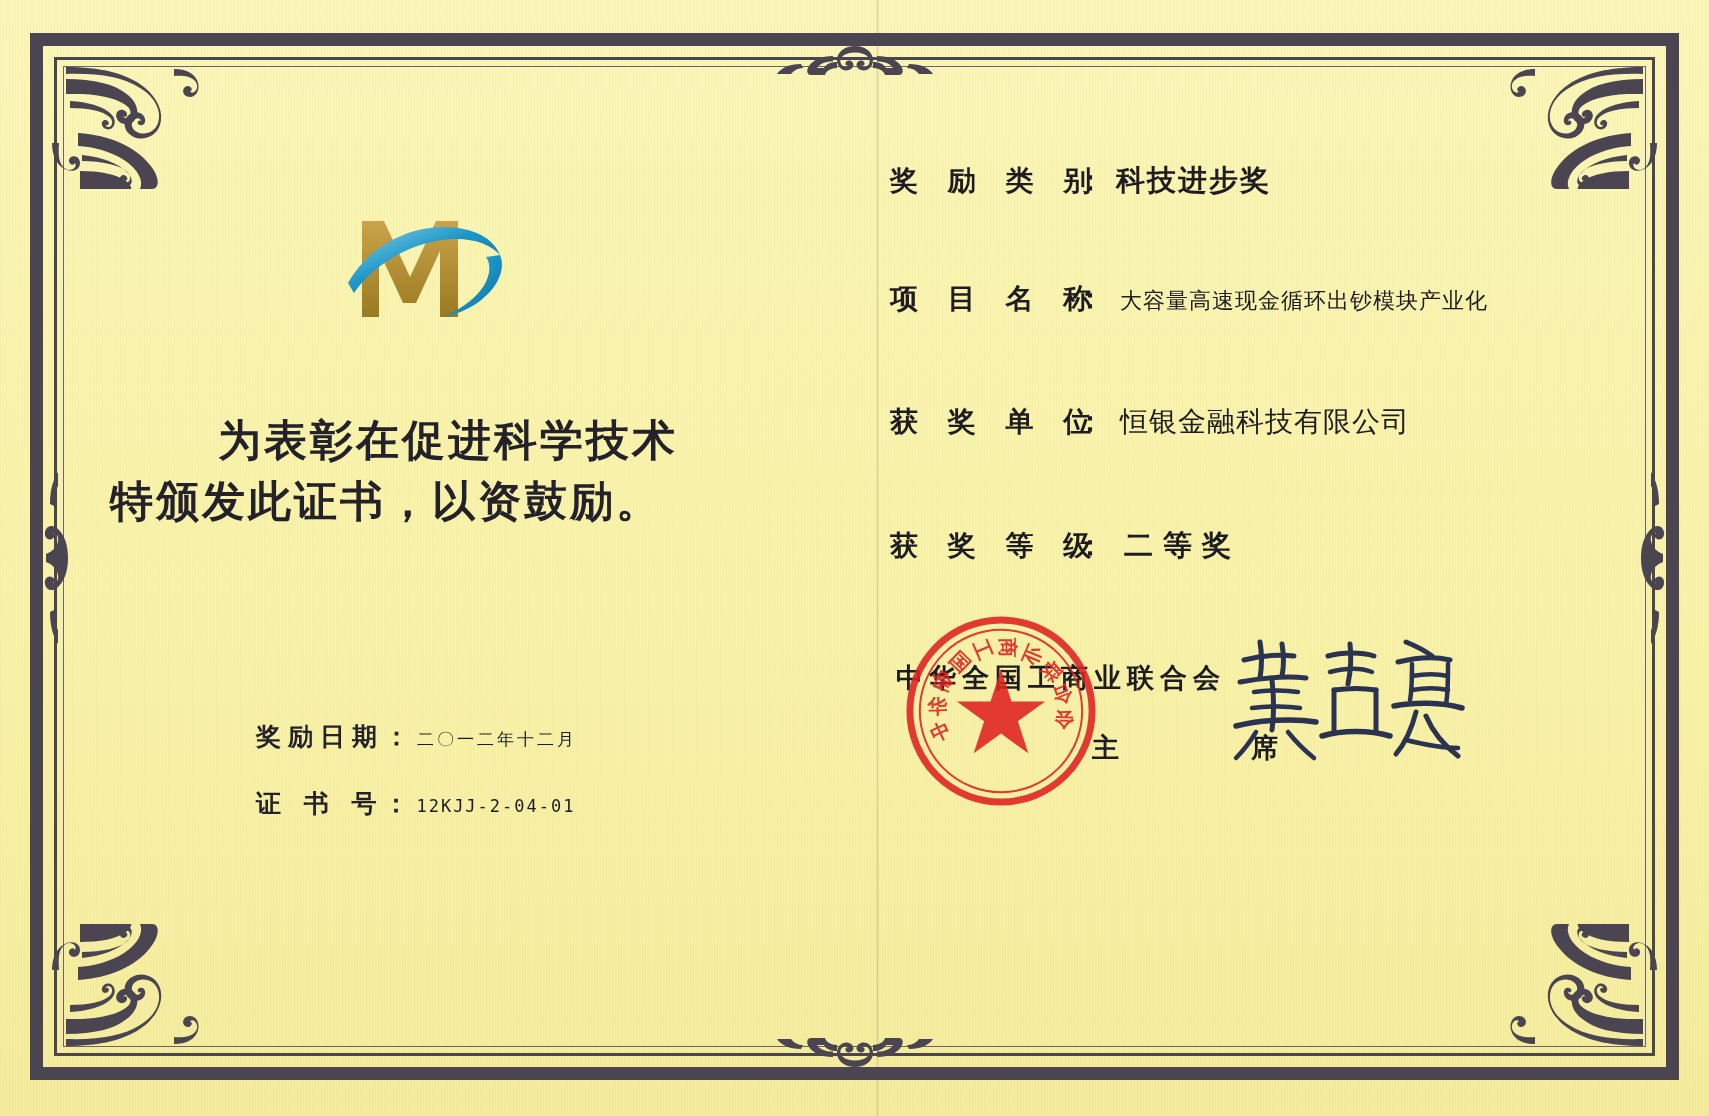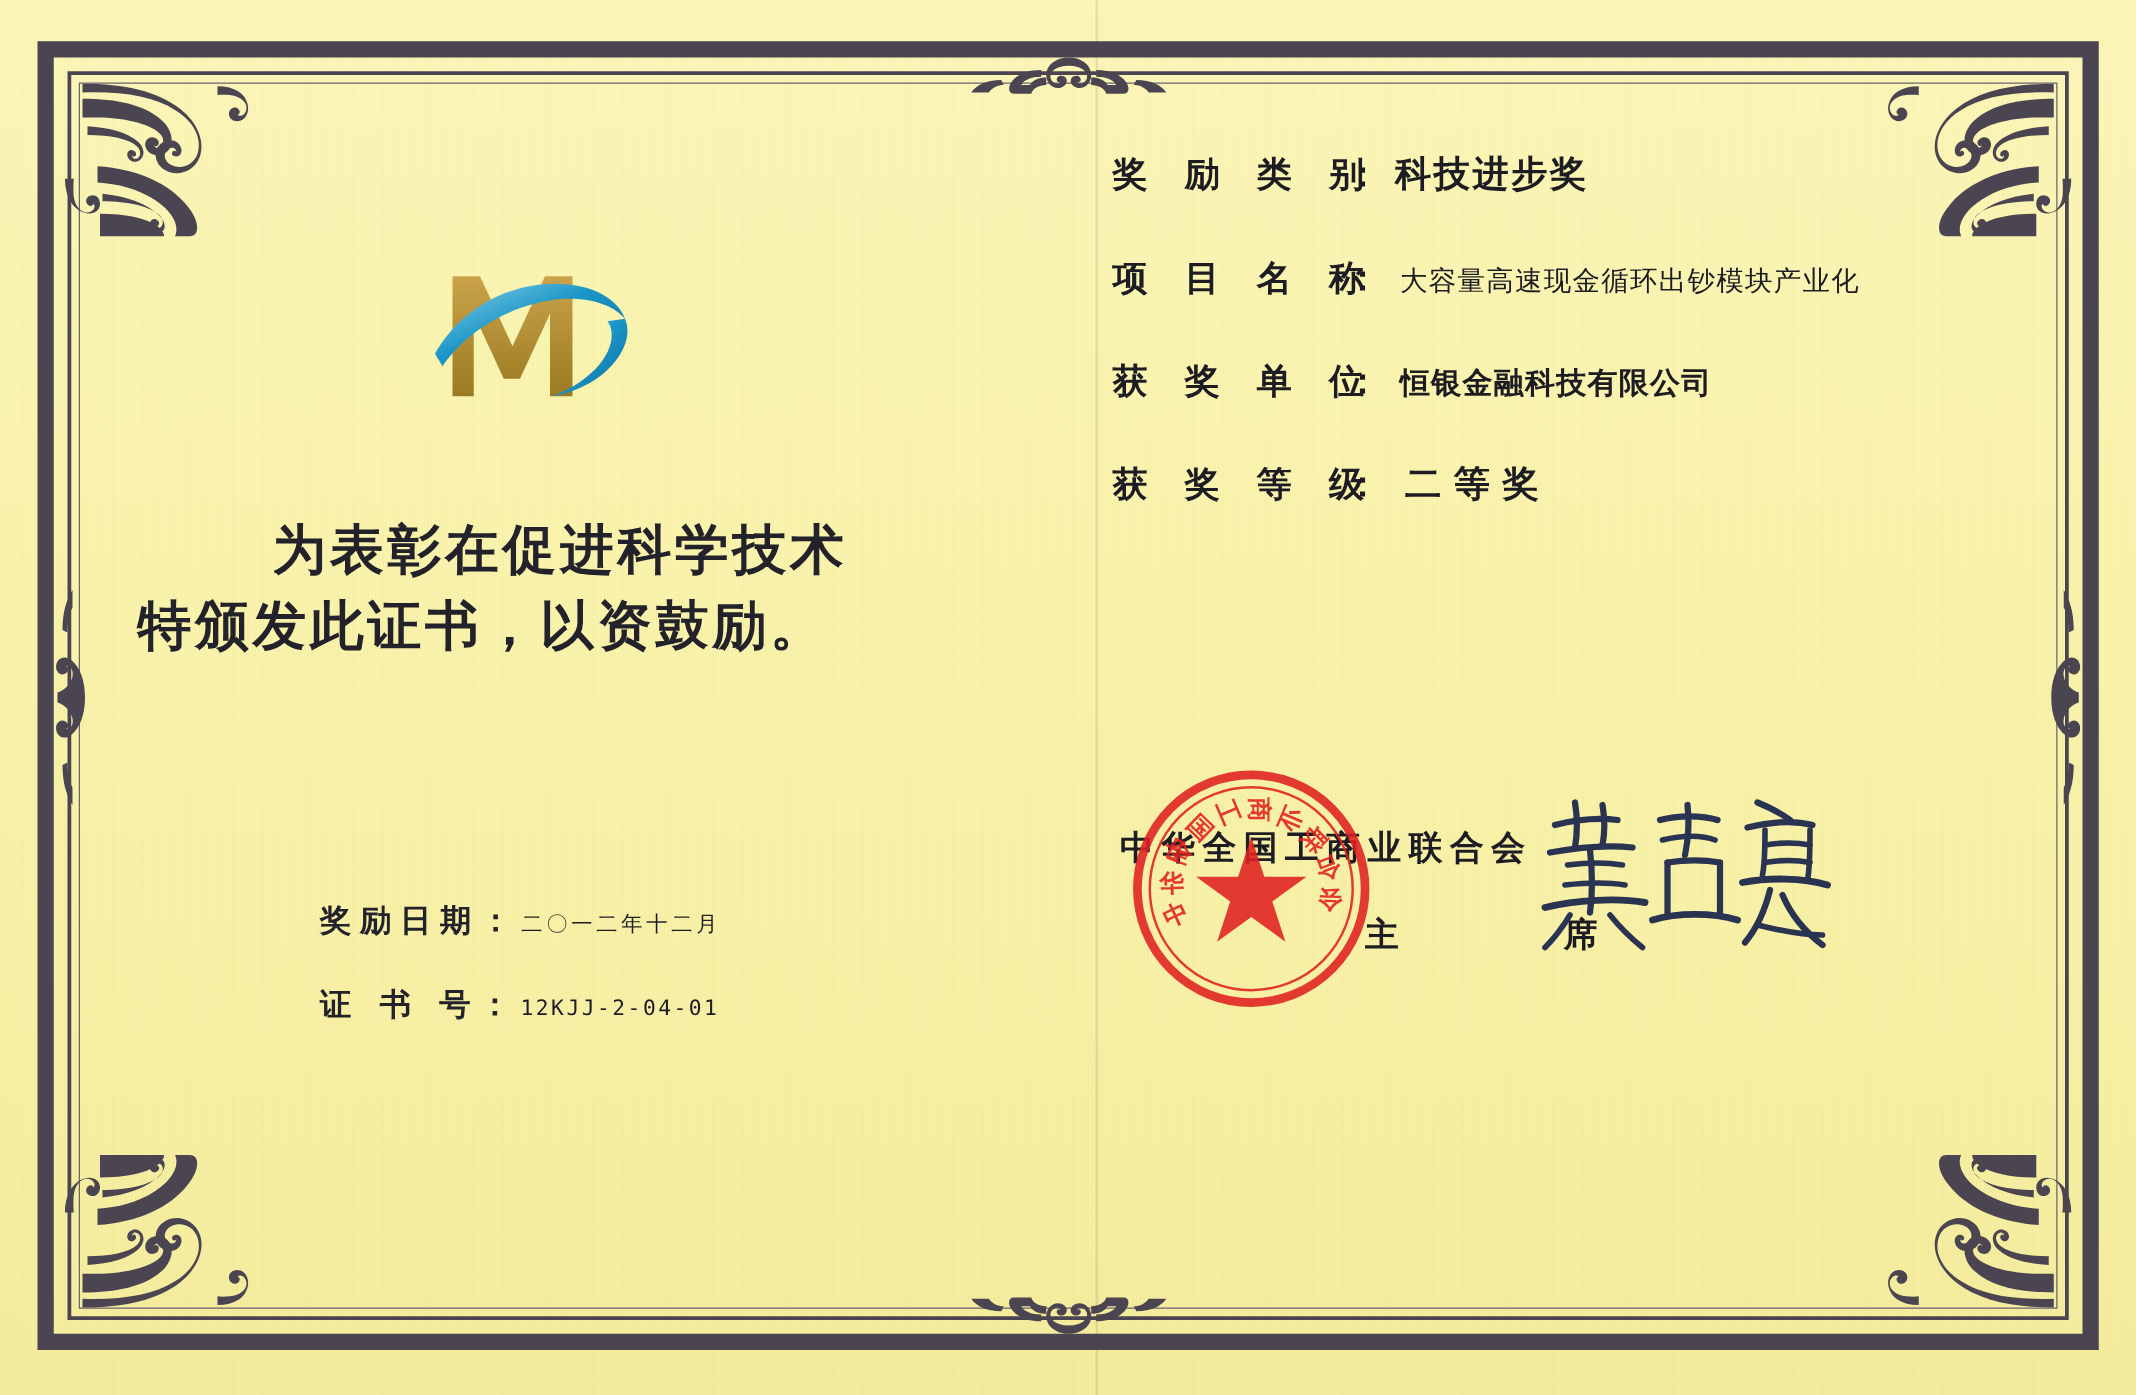--- a/index.html
+++ b/index.html
@@ -180,31 +180,32 @@
   .field-colon {
     font-size: 28px;
     font-weight: 700;
     width: 26px;
   }
   .field-value {
     font-size: 29px;
     font-weight: 700;
     letter-spacing: 2px;
     padding-left: 14px;
+    margin-top: 41px;
   }
   .field-value.small {
     font-size: 22px;
     font-weight: 400;
     letter-spacing: 1px;
     padding-left: 18px;
     text-align: center;
   }
   .field-value.medium {
-    font-size: 24px;
-    font-weight: 700;
+    font-size: 28px;
+    font-weight: 400;
     letter-spacing: 1px;
     padding-left: 18px;
     text-align: center;
   }
   .field-value.spaced {
     letter-spacing: 10px;
     padding-left: 22px;
   }
 
   

